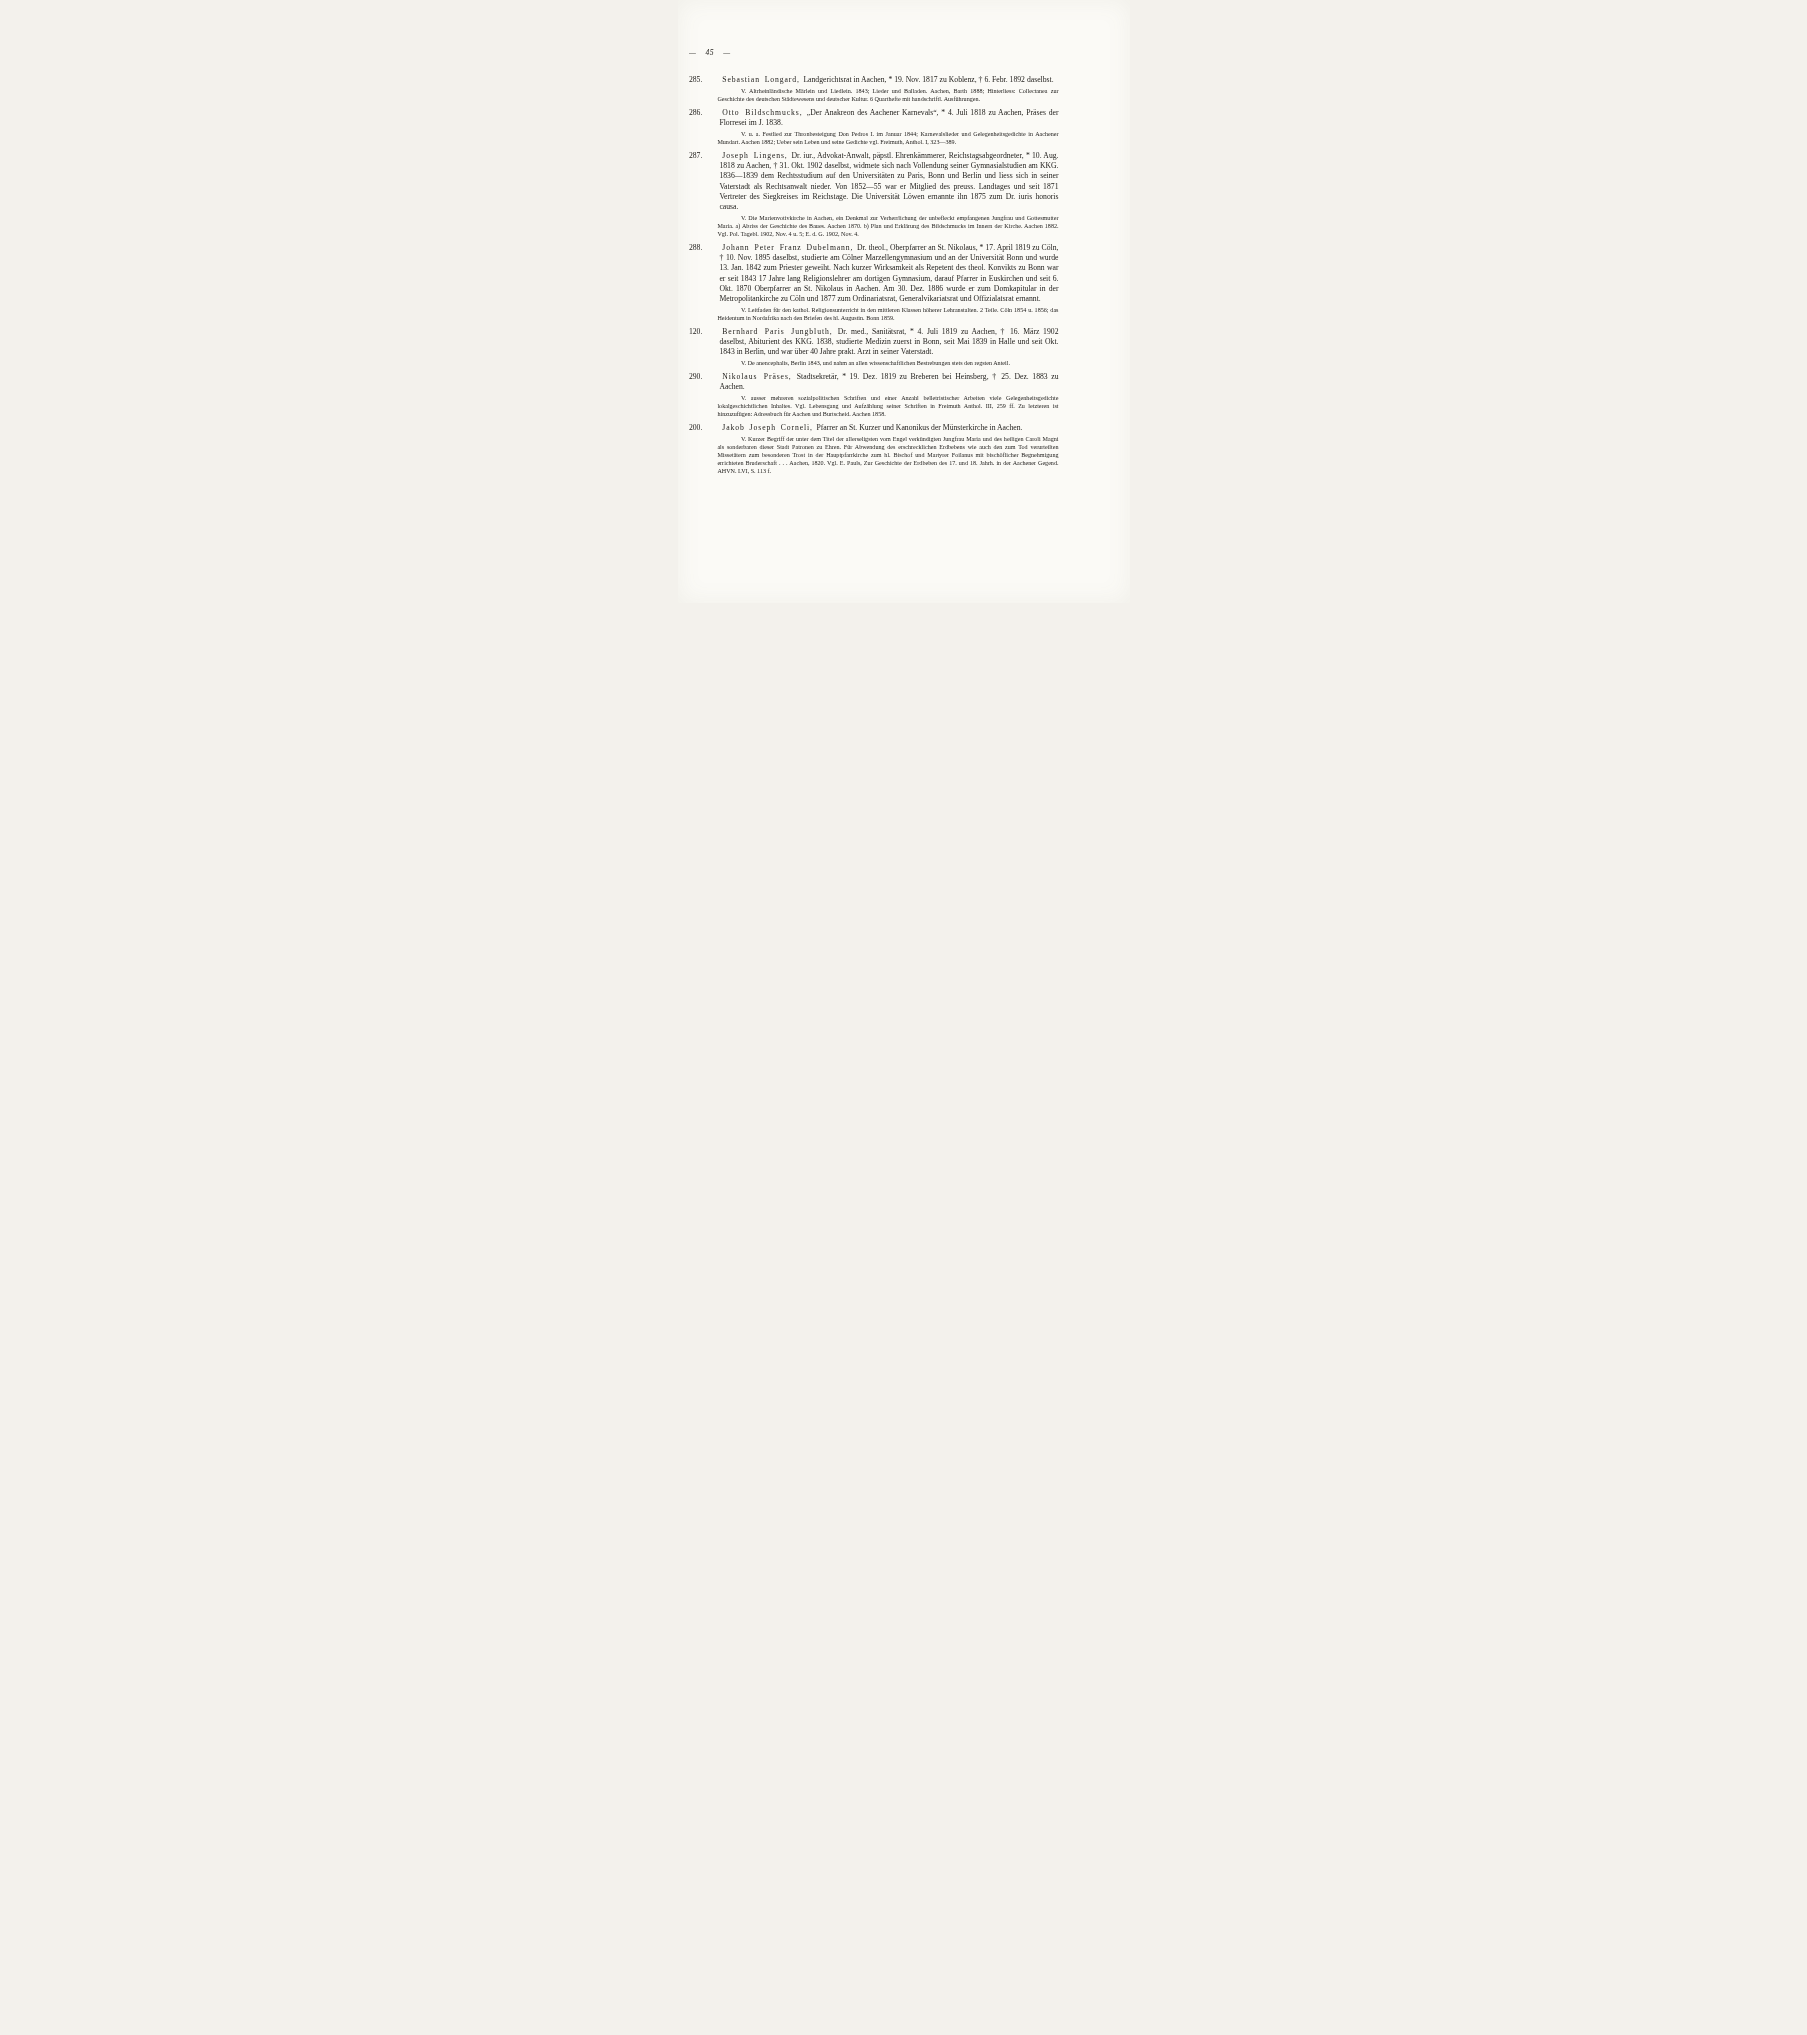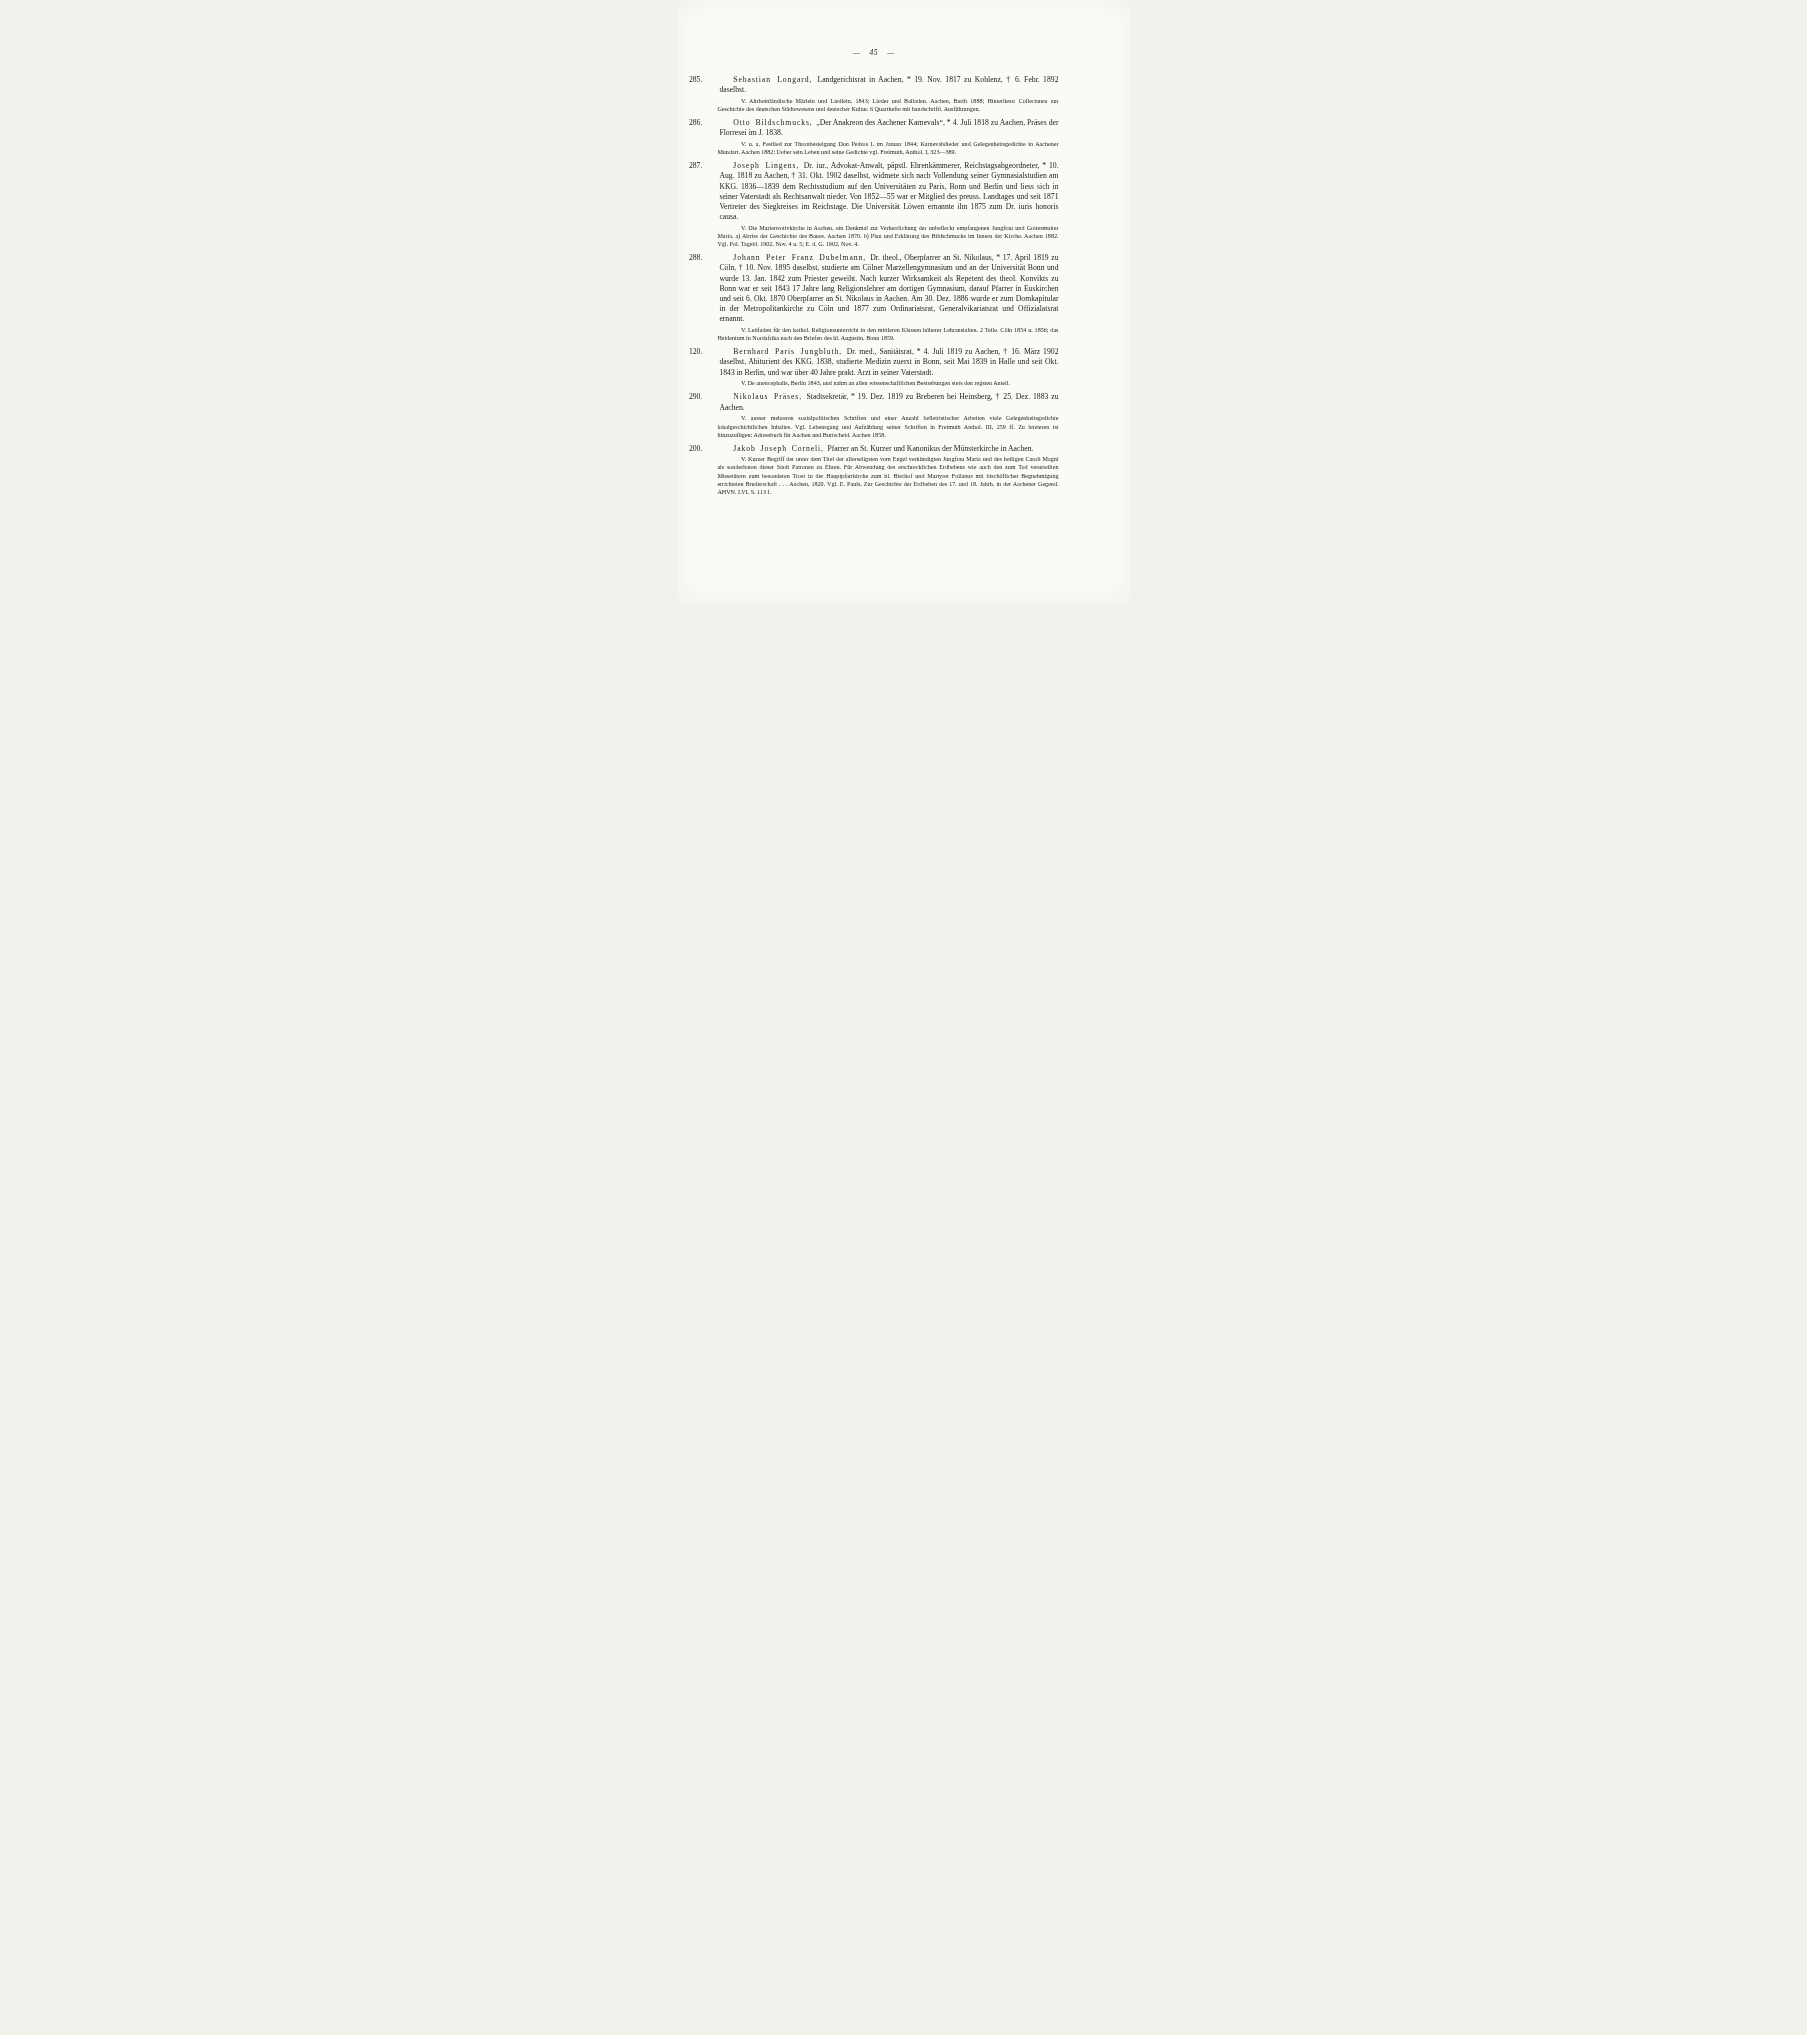--- a/index.html
+++ b/index.html
@@ -8,38 +8,37 @@
     min-height: 603px;
     margin: 0 auto;
     background: #fbfaf6;
     color: #1d1b18;
     font-family: "Liberation Serif", "DejaVu Serif", serif;
     box-sizing: border-box;
     padding: 48px 71px 33px 11.4px;
     box-shadow: inset 0 0 24.4px rgba(120,110,90,0.08);
   }
   .pageno {
-    text-align: center;
     font-size: 7.7px;
     margin: 0 0 18px 0;
     white-space: pre;
     letter-spacing: 0.4px;
     color: #2a2824;
     font-style: italic;
   }
   .entry { margin: 0 0 4.9px 0; }
   .main {
     font-size: 7.7px;
     line-height: 10.2px;
     text-align: justify;
     margin: 0;
     padding-left: 30.5px;
     text-indent: -30.5px;
   }
-  .num { margin-right: 11px; }
+  .num { margin-right: 0; }
   .name {
     letter-spacing: 0.9px;
     word-spacing: 2px;
     margin-right: 1.6px;
     padding-left: 20px;
   }
   .note {
     font-size: 6.1px;
     line-height: 8.1px;
     text-align: justify;

